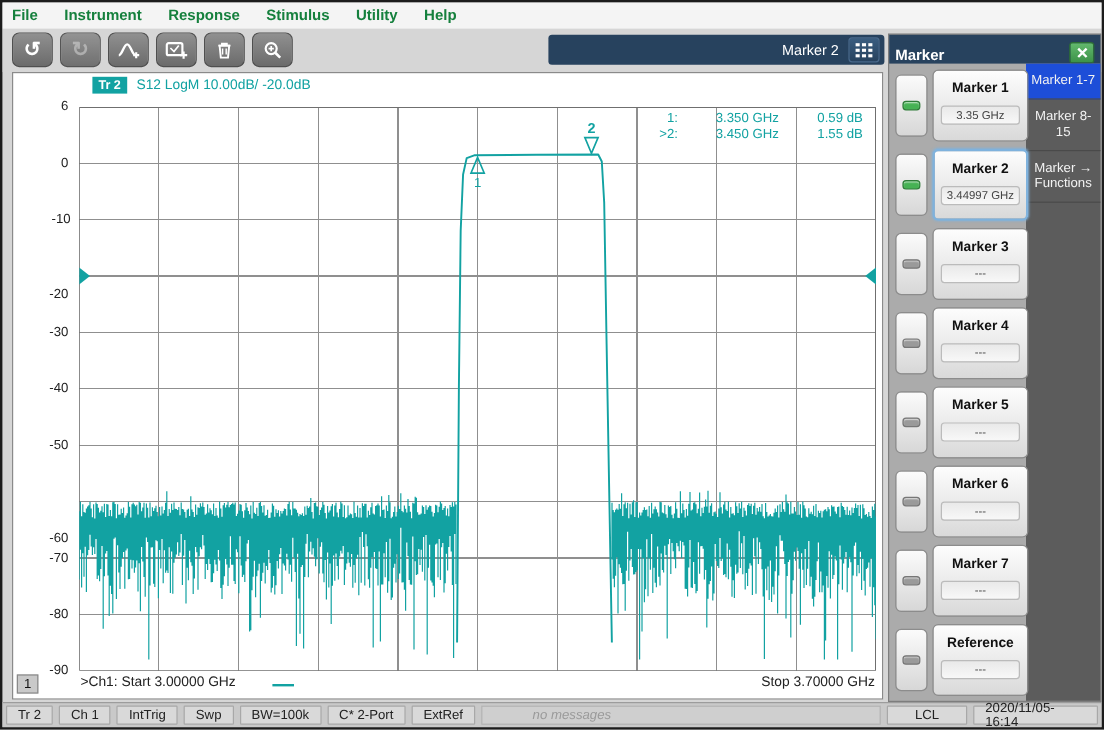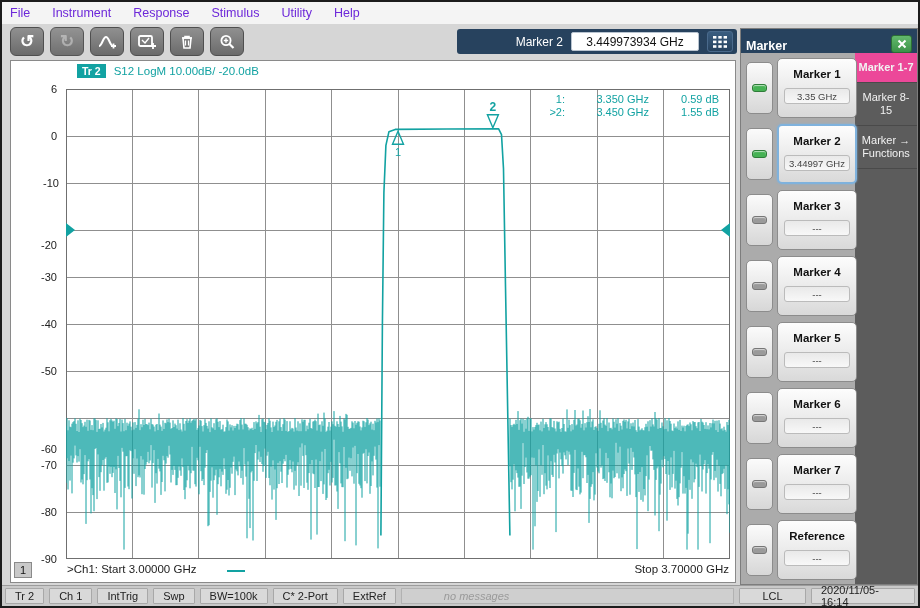--- a/index.html
+++ b/index.html
@@ -3,21 +3,21 @@
 <meta charset="utf-8">
 <style>
   * { margin:0; padding:0; box-sizing:border-box; }
   html,body { width:920px; height:608px; }
   body { font-family:"Liberation Sans", sans-serif; background:#d6d6d6; position:relative;
          border:2px solid #1c1c1c; overflow:hidden; }
 
   
   .menubar { position:absolute; left:0; top:0; width:916px; height:22px; background:#f4f4f4;
              display:flex; align-items:center; padding-left:8px; gap:22px; }
-  .menubar span { font-size:12.5px; color:#6d28d9; font-weight:normal; cursor:default; }
+  .menubar span { font-size:12.5px; color:#15803d; font-weight:bold; cursor:default; }
 
   
   .toolbar { position:absolute; left:0; top:22px; width:916px; height:36px; background:#d6d6d6; }
   .tool-btns { position:absolute; left:8px; top:3px; display:flex; gap:6px; }
   .tbtn { width:34px; height:29px; border-radius:6px; border:1px solid #4f4f4f;
           background:linear-gradient(#909090,#6b6b6b); display:flex; align-items:center; justify-content:center;
           color:#fff; font-size:17px; font-weight:bold; }
   .tbtn.disabled { opacity:.95; }
   .tbtn.disabled .glyph { opacity:.38; }
   .glyph { display:flex; align-items:center; justify-content:center; }
@@ -61,21 +61,21 @@
            border:1px solid #7d7d7d; }
   .panel-hdr { position:absolute; left:0; top:0; width:176px; height:24px; background:#27425e;
                display:flex; align-items:flex-end; justify-content:space-between; padding:0 5px; }
   .panel-title { color:#fff; font-size:12.5px; font-weight:bold; }
   .closebtn { width:21px; height:18px; border-radius:3px; border:1px solid #2c6e35;
               background:linear-gradient(#63b96d,#3c9248); display:flex; align-items:center; justify-content:center; }
 
   .tabcol { position:absolute; left:114px; top:24px; width:62px; height:531px; background:#5c5c5c; }
   .tab { width:62px; padding:8px 2px; text-align:center; color:#f2f2f2; font-size:11px; line-height:13px;
          border-bottom:1px solid #4a4a4a; }
-  .tab.active { background:#ec4899; font-weight:bold;text-align:center; }
+  .tab.active { background:#1d4ed8; font-weight:normal;text-align:center; }
 
   .mrows { position:absolute; left:0; top:26px; width:114px; }
   .mrow { height:66px; position:relative; }
   .toggle { position:absolute; left:5px; top:7px; width:27px; height:52px; border-radius:5px; border:1px solid #8c8c8c;
             background:linear-gradient(#fbfbfb,#d7d7d7); display:flex; align-items:center; justify-content:center; }
   .led { width:15px; height:8px; border-radius:3px; background:#9a9a9a; border:1px solid #777;
          box-shadow:inset 0 1px 1px rgba(255,255,255,.6); }
   .toggle.on .led { background:#46b254; border-color:#2f7c39; }
   .mbtn { position:absolute; left:36px; top:3px; width:80px; height:60px; border-radius:5px; border:1px solid #8c8c8c;
           background:linear-gradient(#fdfdfd,#d9d9d9); }
@@ -147,21 +147,20 @@
             <circle cx="8" cy="7.5" r="4.6" fill="none" stroke="#fff" stroke-width="1.8"></circle>
             <path d="M11.4 11 L15.5 15" stroke="#fff" stroke-width="2.2"></path>
             <path d="M5.8 7.5 h4.4 M8 5.3 v4.4" stroke="#fff" stroke-width="1.4"></path>
           </svg>
       </span>
       </div>
   </div>
 
   <div class="marker-entry">
     <span class="melabel">Marker 2</span>
-    <input readonly="" value="3.449973934 GHz" style="">
     <div class="keypad-btn">
       <svg width="16" height="14" viewBox="0 0 16 14">
         <g fill="#fff">
             <rect x="1" y="1" width="3.4" height="2.6"></rect>
             <rect x="6.3" y="1" width="3.4" height="2.6"></rect>
             <rect x="11.6" y="1" width="3.4" height="2.6"></rect>
         <rect x="1" y="5.6" width="3.4" height="2.6"></rect>
             <rect x="6.3" y="5.6" width="3.4" height="2.6"></rect>
             <rect x="11.6" y="5.6" width="3.4" height="2.6"></rect>
         <rect x="1" y="10.2" width="3.4" height="2.6"></rect>

